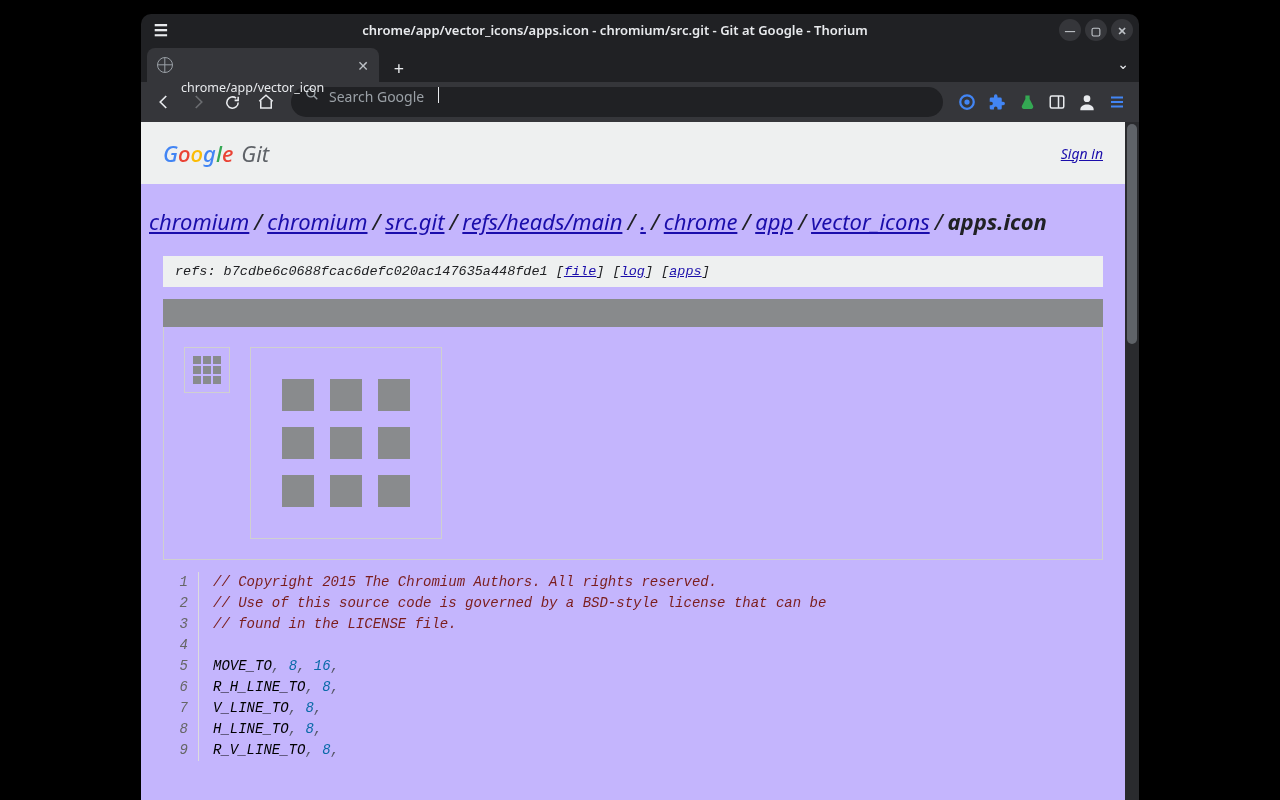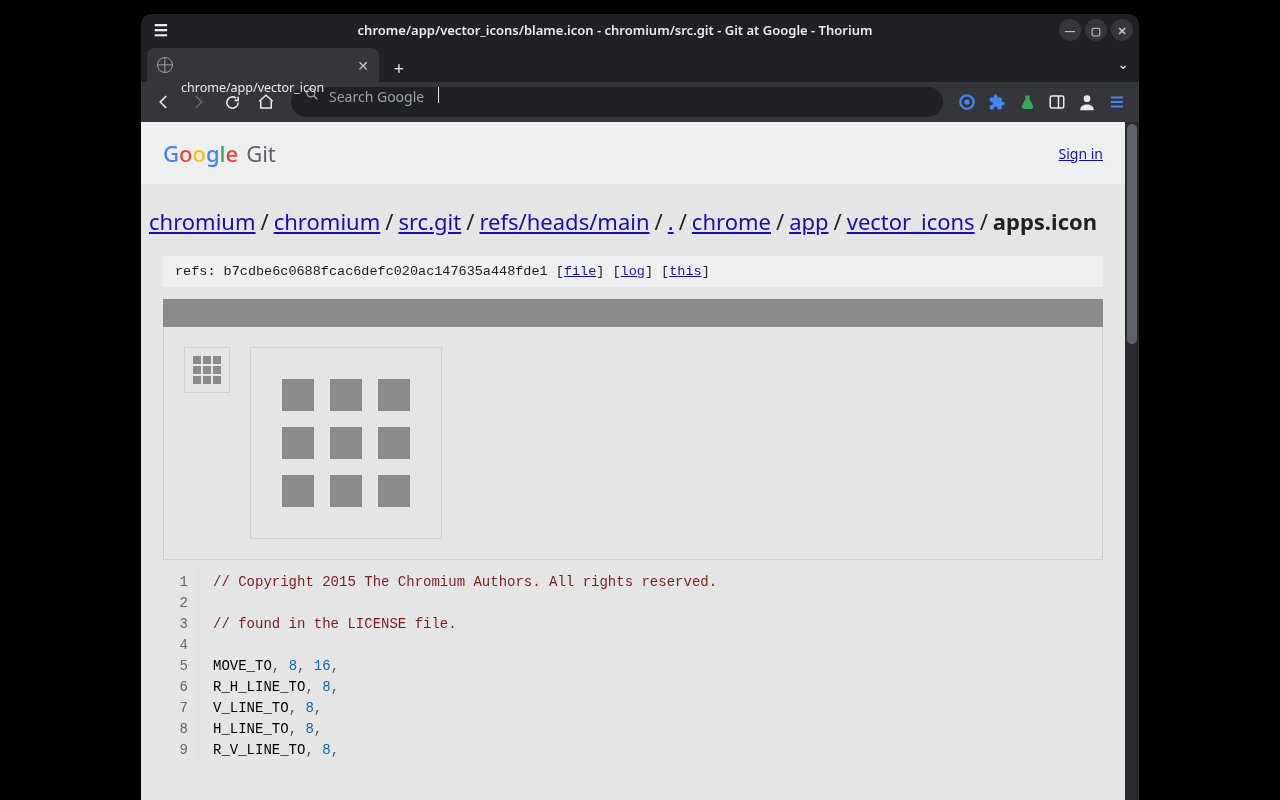--- a/index.html
+++ b/index.html
@@ -83,23 +83,24 @@
   .ext { width:20px; height:20px; display:flex; align-items:center; justify-content:center; cursor:pointer; }
 
   
   .viewport {
     position: relative;
     height: calc(100% - 32px - 36px - 40px);
     display: flex;
   }
   .page {
     flex: 1;
-    background: #e5e5e5;
+    background: #c4b5fd;
     overflow: hidden;
     position: relative;
+    font-style: italic;
   }
   .scrollbar { width:14px; background:#2a2b2e; position:relative; }
   .scrollbar .thumb { position:absolute; left:2px; right:2px; top:2px; height:220px; background:#5f6368; border-radius:5px; }
 
   
   .gg-header {
     height: 62px;
     background: #eef0f0;
     display:flex; align-items:center; justify-content:space-between;
     padding: 0 22px;
@@ -157,21 +158,21 @@
   .tok-pun { color:#556; }
   .tok-num { color:#0a6aa8; }
 </style>
 </head>
 <body>
 
 <div class="window">
 
   <div class="titlebar">
     <div class="menu">☰</div>
-    <div class="title">chrome/app/vector_icons/blame.icon - chromium/src.git - Git at Google - Thorium</div>
+    <div class="title">chrome/app/vector_icons/apps.icon - chromium/src.git - Git at Google - Thorium</div>
     <div class="tb-btn round">—</div>
     <div class="tb-btn round">▢</div>
     <div class="tb-btn round">✕</div>
   </div>
 
   <div class="tabstrip">
     <div class="tab">
       <span class="favicon"></span>
       <span class="label">chrome/app/vector_icon</span>
       <span class="close">✕</span>
@@ -262,21 +263,21 @@
           </span>
           <span class="gg-git">Git</span>
         </div>
         <a class="gg-signin">Sign in</a>
       </div>
 
       <div class="crumb-wrap" id="crumb"><a>chromium</a><span class="sep">/</span><a>chromium</a><span class="sep">/</span><a>src.git</a><span class="sep">/</span><a>refs/heads/main</a><span class="sep">/</span><a>.</a><span class="sep">/</span><a>chrome</a><span class="sep">/</span><a>app</a><span class="sep">/</span><a>vector_icons</a><span class="sep">/</span><span class="leaf">apps.icon</span></div>
 
       <div class="blobbar">
         <span>refs: </span><span>b7cdbe6c0688fcac6defc020ac147635a448fde1</span>
-        <span> [</span><a>file</a><span>] [</span><a>log</a><span>] [</span><a>this</a><span>]</span>
+        <span> [</span><a>file</a><span>] [</span><a>log</a><span>] [</span><a>apps</a><span>]</span>
       </div>
 
       <div class="preview-band"></div>
       <div class="preview-body">
         <div class="thumb-box">
           <div class="grid9">
               <div></div>
               <div></div>
               <div></div>
               <div></div>
@@ -302,20 +303,21 @@
         </div>
       </div>
 
       <div class="src" id="src">
           <div class="row">
             <div class="ln">1</div>
             <div class="code"><span class="tok-cmt">// Copyright 2015 The Chromium Authors. All rights reserved.</span></div>
           </div>
           <div class="row">
             <div class="ln">2</div>
+            <div class="code"><span class="tok-cmt">// Use of this source code is governed by a BSD-style license that can be</span></div>
           </div>
           <div class="row">
             <div class="ln">3</div>
             <div class="code"><span class="tok-cmt">// found in the LICENSE file.</span></div>
           </div>
           <div class="row">
             <div class="ln">4</div>
             <div class="code"><span class="tok-kw"></span></div>
           </div>
           <div class="row">

